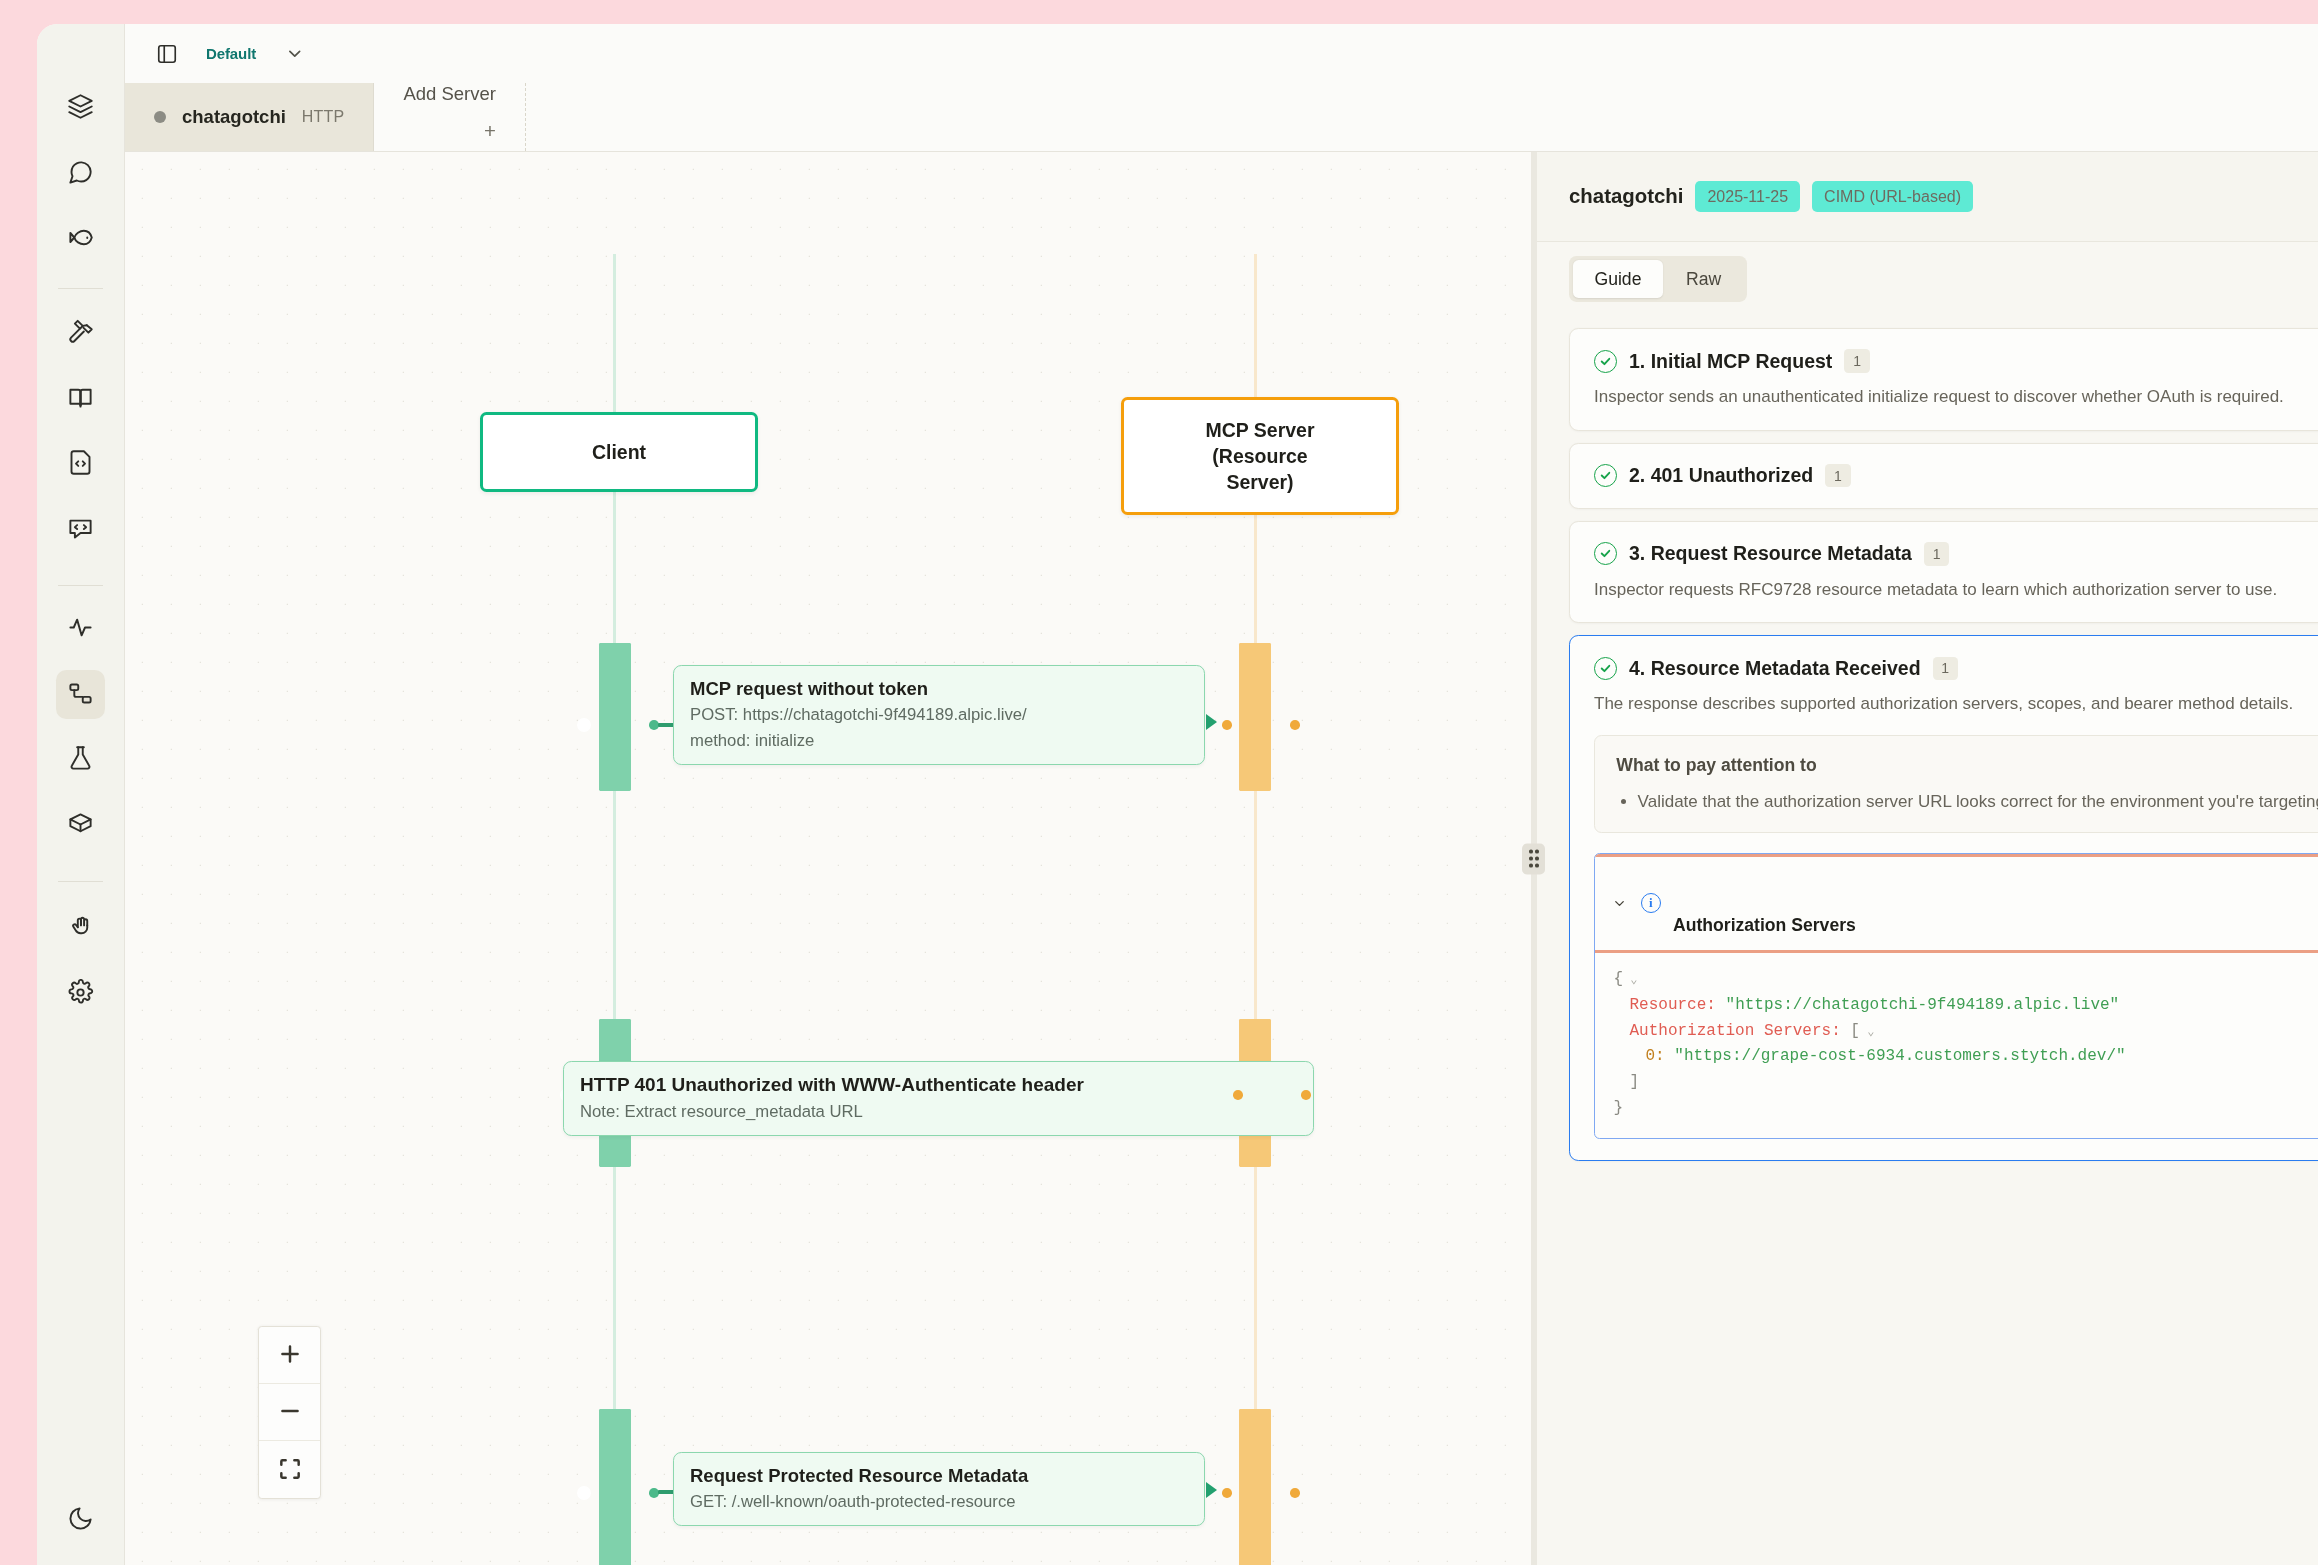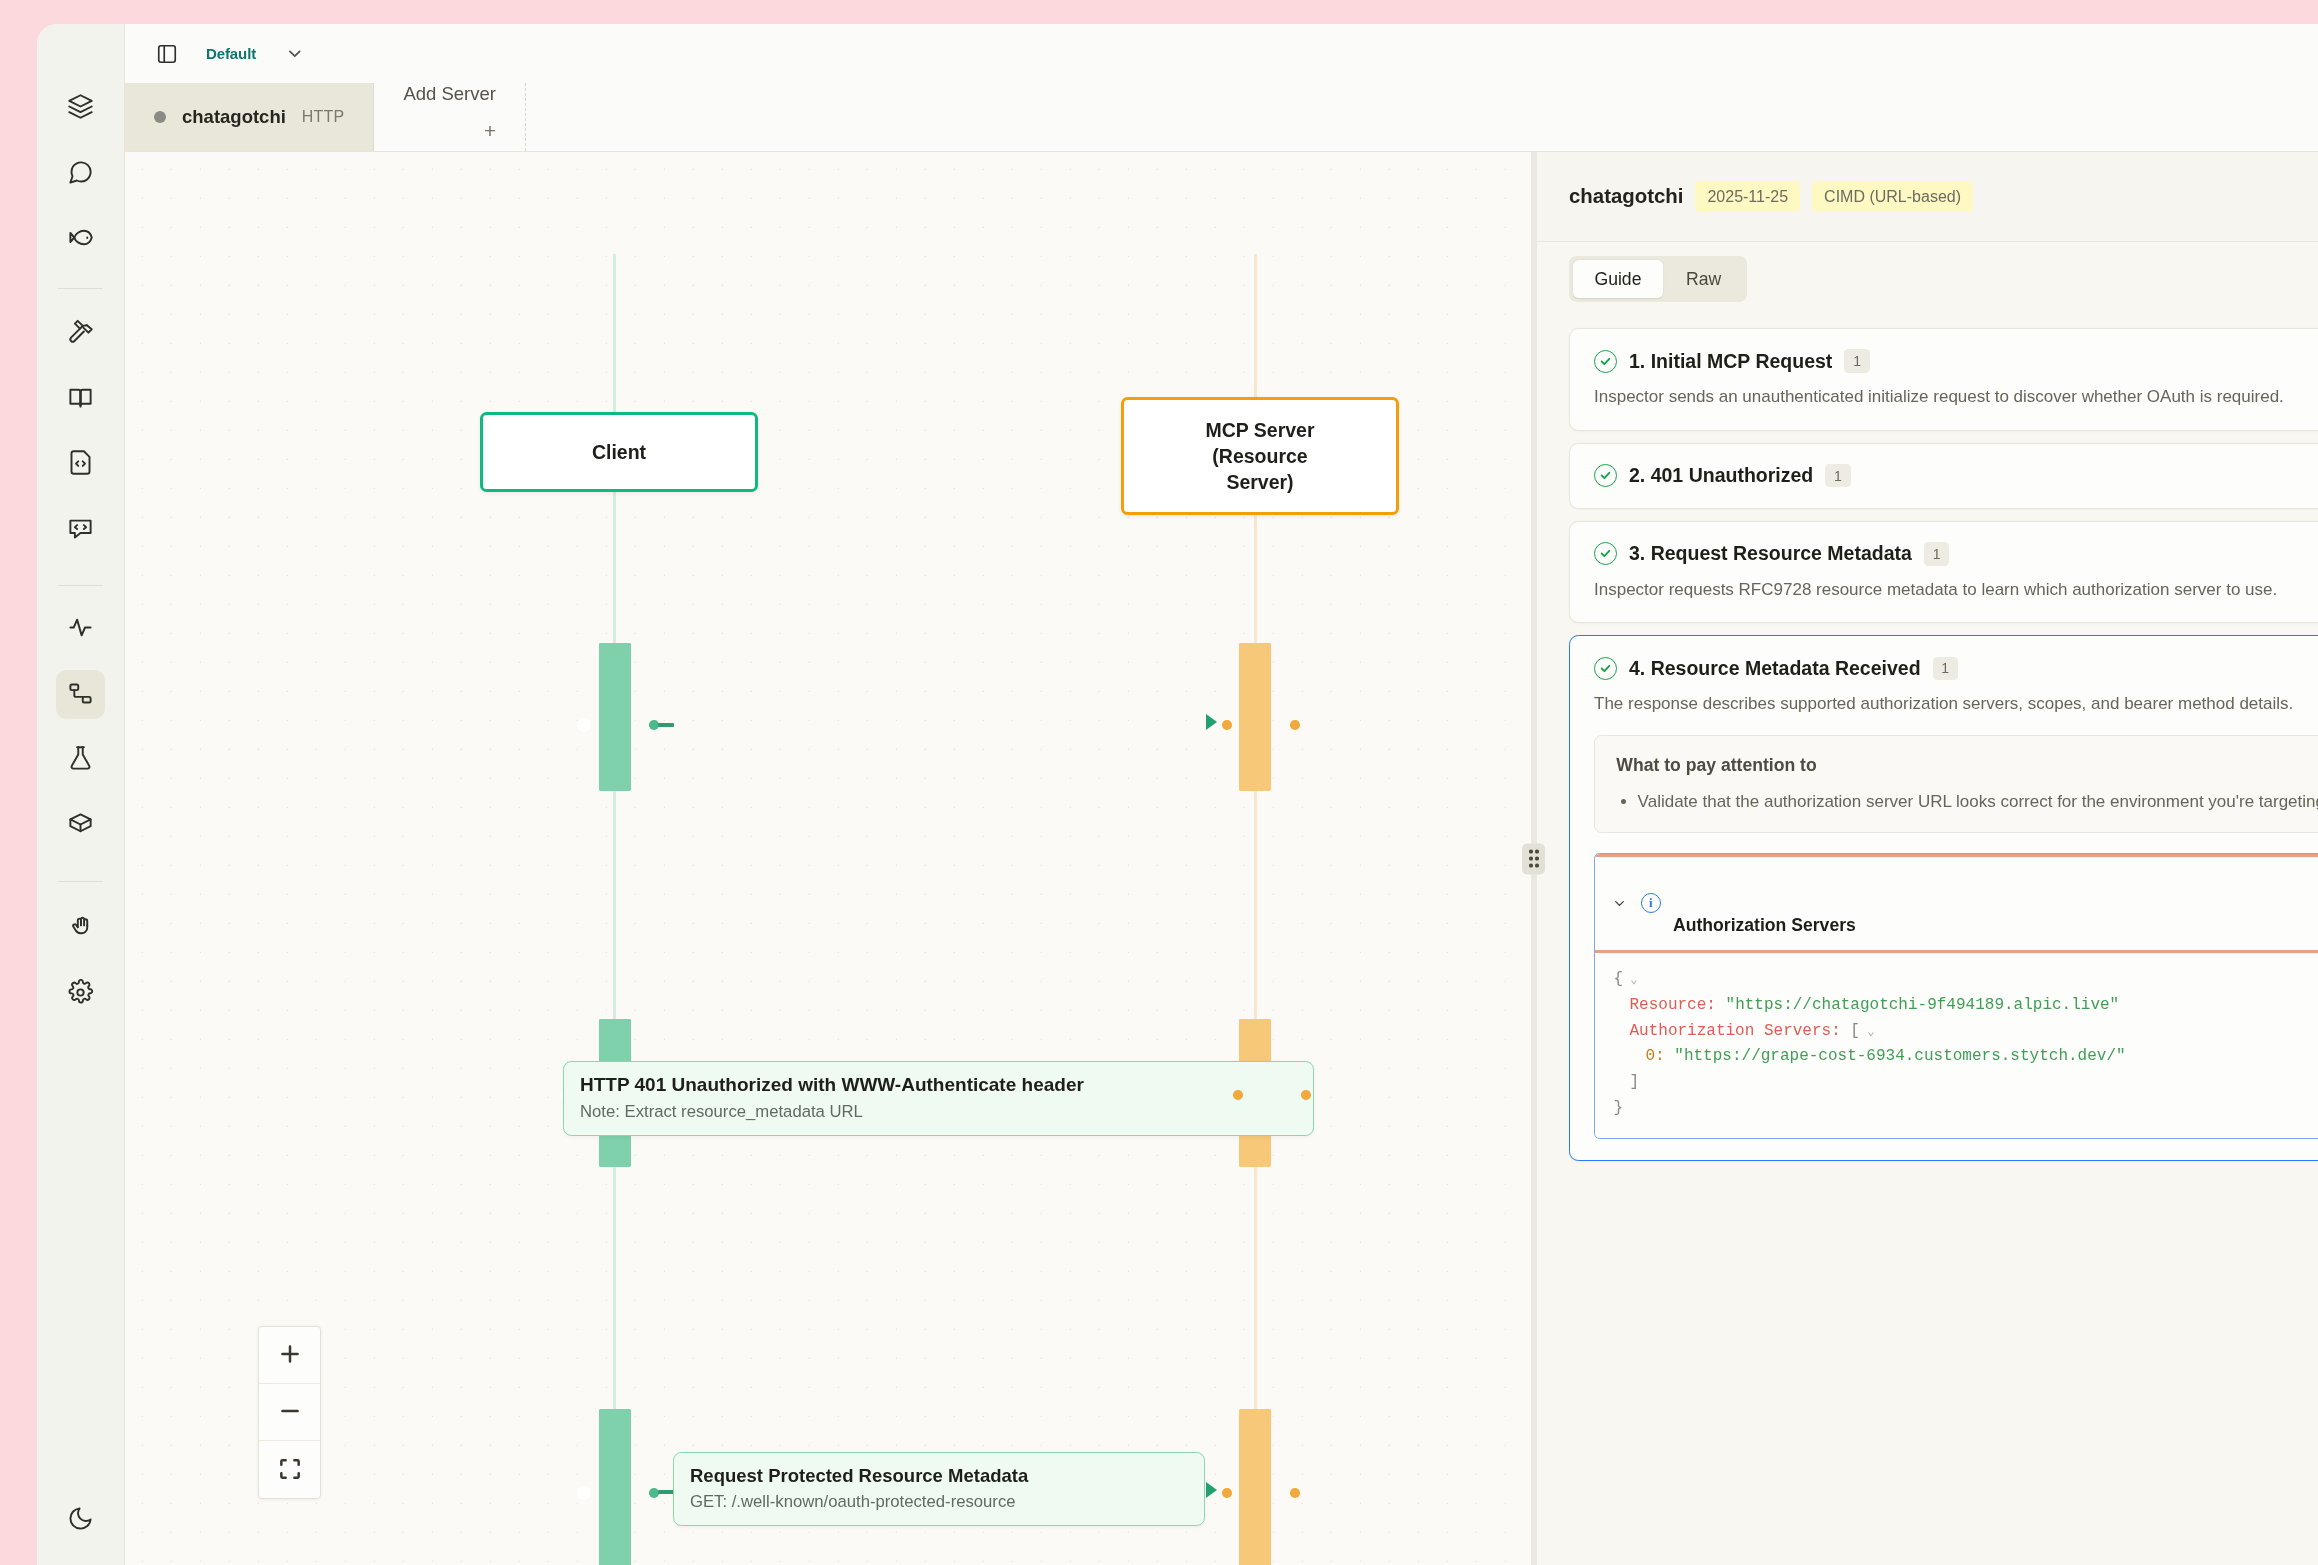--- a/index.html
+++ b/index.html
@@ -175,21 +175,21 @@
   }
   #grip i { width:3.7px; height:3.7px; border-radius:50%; background:#4b483d; display:block; }
 
   
   #rightpanel { width:1257px; flex:0 0 1257px; display:flex; flex-direction:column;
      background:#f8f7f2; min-height:0; }
 
   #rp-head { height:90px; flex:0 0 90px; display:flex; align-items:center;
      padding:0 27px 0 32px; background:#f6f5ef; border-bottom:0.9px solid #e9e7de; }
   #rp-head .ttl { font-size:20.4px; font-weight:700; color:#23231d; }
-  .chip { font-size:16px; color:#6e6b60; background:#fef9c3; border-radius:5.1px;
+  .chip { font-size:16px; color:#6e6b60; background:#5eead4; border-radius:5.1px;
      padding:6.5px 12px; margin-left:12px; white-space:nowrap; }
   .rp-spacer { flex:1; }
 
   #rp-sub { height:74px; flex:0 0 74px; display:flex; align-items:center;
      padding:0 27px 0 32px; }
   #seg { display:flex; background:#ebe8dd; border-radius:7.4px; padding:4.2px; gap:1.9px; }
   #seg .sg { font-size:17.6px; color:#4a473d; padding:8.8px 21.3px; border-radius:5.6px; cursor:pointer; }
   #seg .sg.on { background:#fdfdfb; color:#23231d; box-shadow:0 0.5px 1.9px rgba(0,0,0,.09); }
 
   #rp-scroll { flex:1; overflow:hidden; padding:12px 27px 0 32px; }
@@ -399,20 +399,25 @@
         <div class="act green" style="left:474px; top:491px; height:148px;"></div>
         <div class="act orange" style="left:1114px; top:491px; height:148px;"></div>
         <div class="act green" style="left:474px; top:867px; height:148px;"></div>
         <div class="act orange" style="left:1114px; top:867px; height:148px;"></div>
         <div class="act green" style="left:474px; top:1257px; height:162px;"></div>
         <div class="act orange" style="left:1114px; top:1257px; height:162px;"></div>
 
         <div class="cdot ring" style="left:454px; top:568px;"></div>
         <div class="cdot green" style="left:524px; top:568px;"></div>
         <div class="stub" style="left:533px; top:571px; width:16px;"></div>
+        <div class="msgbox" style="left:548px; top:513px; width:532px;">
+          <div class="t">MCP request without token</div>
+          <div class="s">POST: https://chatagotchi-9f494189.alpic.live/</div>
+          <div class="s">method: initialize</div>
+        </div>
         <div class="arrowhead" style="left:1081px; top:562px;"></div>
         <div class="cdot orange" style="left:1097px; top:568px;"></div>
         <div class="cdot orange" style="left:1165px; top:568px;"></div>
 
         <div class="cdot ring" style="left:437px; top:938px;"></div>
         <div class="cdot green" style="left:505px; top:938px;"></div>
         <div class="msgbox wide" style="left:438px; top:909px; width:751px;">
           <div class="t">HTTP 401 Unauthorized with WWW-Authenticate header</div>
           <div class="s">Note: Extract resource_metadata URL</div>
         </div>

